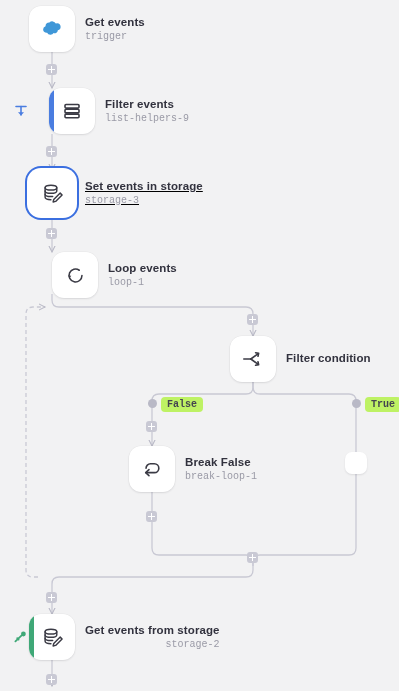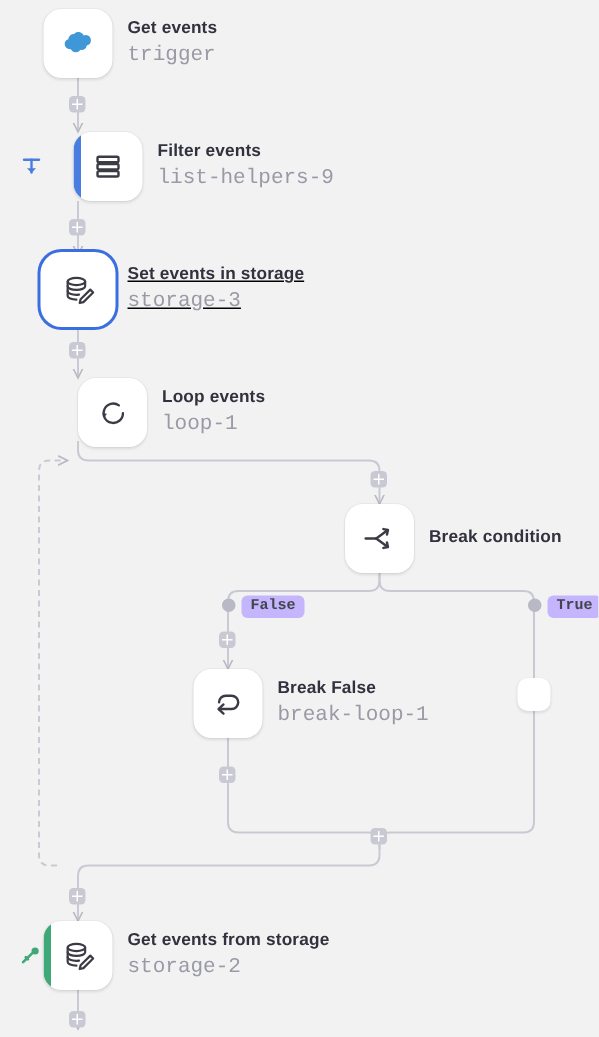--- a/index.html
+++ b/index.html
@@ -60,21 +60,21 @@
     white-space: nowrap;
   }
   .node-title {
     font-size: 11.5px;
     font-weight: bold;
     color: #32323e;
     letter-spacing: .1px;
   }
   .node-sub {
     font-family: "Liberation Mono", monospace;
-    font-size: 14px;
+    font-size: 10px;
     color: #9a9aa6;
     margin-top: 2px;
   }
   
   .side-marker {
     position: absolute;
     width: 16px;
     height: 16px;
   }
   
@@ -99,21 +99,21 @@
   
   .port-dot {
     position: absolute;
     width: 9px;
     height: 9px;
     border-radius: 50%;
     background: #b9b9c6;
   }
   .branch-label {
     position: absolute;
-    background: #c4b5fd;
+    background: #bef264;
     border-radius: 4px;
     padding: 2px 6px;
     font-family: "Liberation Mono", monospace;
     font-size: 10px;
     font-weight: bold;
     color: #44444f;
     white-space: nowrap;
   }
   
   .placeholder-node {
@@ -239,40 +239,40 @@
         <g fill="none" stroke="#3b3b45" stroke-width="1.5" stroke-linecap="round" stroke-linejoin="round">
           <line x1="3.5" y1="12" x2="10" y2="12"></line>
           <path d="M10 12 L16.5 7.2"></path>
           <path d="M10 12 L16.5 16.8"></path>
           <path d="M14.4 6.2 L17.2 6.8 L16.6 9.5"></path>
           <path d="M14.4 17.8 L17.2 17.2 L16.6 14.5"></path>
         </g>
       </svg>
     </div>
     <div class="node-text">
-      <div class="node-title">Break condition</div>
+      <div class="node-title">Filter condition</div>
     </div>
   </div>
 
   <div class="node" style="left:129px; top:446px;">
     <div class="node-box">
       <svg width="26" height="26" viewBox="0 0 24 24">
         <g fill="none" stroke="#3b3b45" stroke-width="1.5" stroke-linecap="round" stroke-linejoin="round">
           <path d="M6.5 15.4 H14.2 a4.1 4.1 0 0 0 0-8.2 H10.6 a4.1 4.1 0 0 0 -4.1 4.1"></path>
           <path d="M9.2 12.6 L6.2 15.4 L9.2 18.2" fill="none"></path>
         </g>
       </svg>
     </div>
     <div class="node-text">
       <div class="node-title">Break False</div>
       <div class="node-sub">break-loop-1</div>
     </div>
   </div>
 
-  <div class="node" style="left:29px; top:614px;">
+  <div class="node" style="left:29px; top:614px;text-align:right;">
     <div class="node-box">
       <div class="bar green"></div>
       <svg width="25" height="25" viewBox="0 0 24 24">
         <g fill="none" stroke="#3b3b45" stroke-width="1.4" stroke-linecap="round" stroke-linejoin="round">
           <ellipse cx="10.5" cy="6.4" rx="5.6" ry="2.3"></ellipse>
           <path d="M4.9 6.4v3.1c0 1.27 2.5 2.3 5.6 2.3s5.6-1.03 5.6-2.3V6.4"></path>
           <path d="M4.9 9.5v3.1c0 1.27 2.5 2.3 5.6 2.3 .6 0 1.2-.04 1.7-.11"></path>
           <path d="M4.9 12.6v3.1c0 1.27 2.5 2.3 5.6 2.3"></path>
           <path d="M19.4 11.6 L13.2 17.8 L12.6 20.2 L15 19.6 L21.2 13.4 Z"></path>
         </g>

